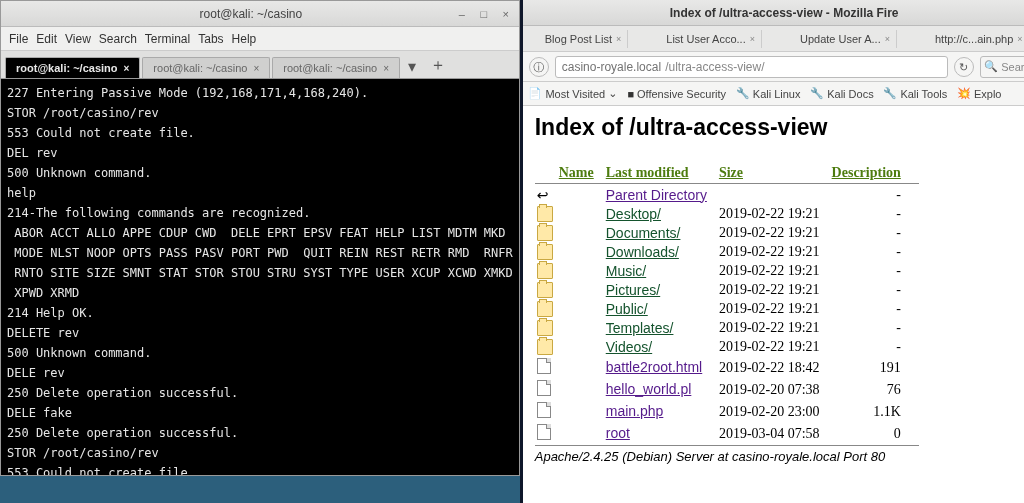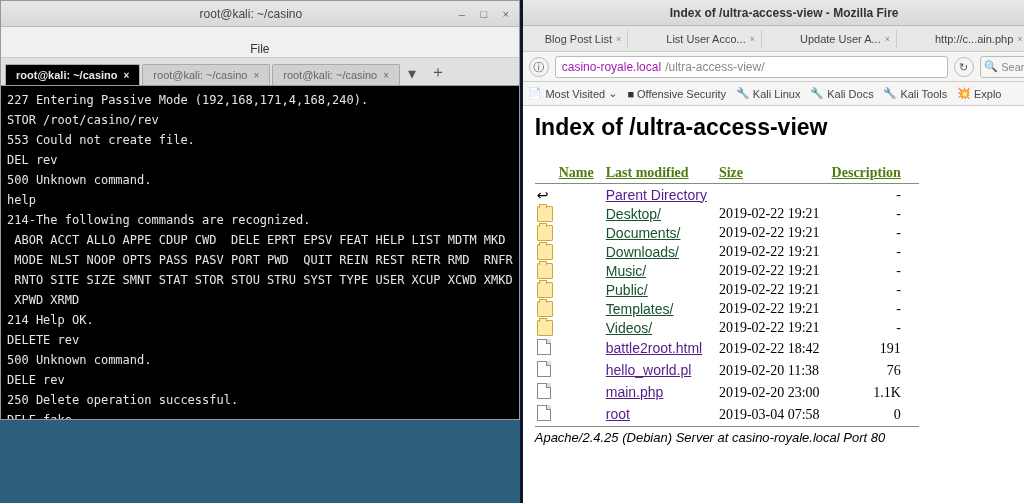--- a/index.html
+++ b/index.html
@@ -1,42 +1,42 @@
 <!DOCTYPE html>
 <html><head>
 <meta charset="utf-8">
 <style>
 * { margin: 0; padding: 0; box-sizing: border-box; font-family: sans-serif; }
 body { width: 1024px; height: 503px; background: #2c5f7c; display: flex; overflow: hidden; }
 
 
-.terminal-window { width: 575px; height: 420px; background: #f5f5f4; border: 1px solid #999; display: flex; flex-direction: column; }
+.terminal-window { width: 575px; height: 476px; background: #f5f5f4; border: 1px solid #999; display: flex; flex-direction: column; }
 .titlebar { height: 26px; background: linear-gradient(#e8e8e7, #d8d8d7); border-bottom: 1px solid #bbb; display: flex; align-items: center; padding: 0 6px; font-size: 12px; color: #444; }
 .titlebar-title { flex: 1; text-align: center; }
 .win-controls { display: flex; gap: 8px; margin-left: auto; }
 .win-btn { width: 14px; height: 14px; font-size: 11px; color: #666; text-align: center; line-height: 14px; cursor: pointer; }
-.menubar { height: 24px; background: #f0f0ef; border-bottom: 1px solid #ccc; display: flex; align-items: center; padding: 15px 8px; gap: 28px; font-size: 12px; color: #333; flex-direction: column; }
+.menubar { height: 24px; background: #f0f0ef; border-bottom: 1px solid #ccc; display: flex; align-items: center; padding: 8px 8px; gap: 8px; font-size: 12px; color: #333; }
 .menubar span { cursor: pointer; }
 .tabbar { height: 28px; background: #e0e0df; display: flex; align-items: flex-end; padding: 0 4px; border-bottom: 1px solid #999; gap: 2px; }
 .tab { padding: 4px 10px; font-size: 11px; background: #d0d0cf; border: 1px solid #aaa; border-bottom: none; border-radius: 2px 2px 0 0; display: flex; align-items: center; gap: 6px; color: #666; cursor: pointer; }
 .tab.active { background: #000; color: #e8e8e8; font-weight: bold; }
 .tab-close { font-size: 10px; }
 .tab-add { padding: 2px 6px; color: #555; cursor: pointer; }
 .terminal-body { flex: 1; background: #000; color: #e6e6e6; font-family: "DejaVu Sans Mono", monospace; font-size: 12px; line-height: 20px; padding: 4px 6px; white-space: pre; overflow: hidden; }
 .cursor-block { display: inline-block; width: 7px; height: 13px; background: #e6e6e6; vertical-align: text-bottom; }
 
 
 .browser-window { flex: 1; background: #f5f5f4; border-left: 3px solid #0f172a; display: flex; flex-direction: column; }
 .br-titlebar { height: 26px; background: linear-gradient(#e8e8e7, #d8d8d7); display: flex; align-items: center; justify-content: center; font-size: 12px; font-weight: bold; color: #333; border-bottom: 1px solid #bbb; padding: 0 10px; }
 .br-tabs { height: 26px; background: #e8e8e7; display: flex; align-items: center; padding: 0 16px; border-bottom: 1px solid #ccc; gap: 32px; }
 .br-tab { flex: 0 0 auto; max-width: 105px; padding: 3px 6px; font-size: 11px; color: #444; border-right: 1px solid #ccc; display: flex; align-items: center; gap: 4px; white-space: nowrap; overflow: hidden; }
 .br-tab-close { font-size: 9px; color: #888; cursor: pointer; }
 .br-addr { height: 30px; background: #f5f5f4; display: flex; align-items: center; padding: 0 6px; gap: 6px; border-bottom: 1px solid #ccc; font-size: 12px; }
 .addr-input { flex: 1; height: 22px; border: 1px solid #bbb; border-radius: 3px; display: flex; align-items: center; padding: 0 6px; font-size: 12px; color: #555; background: #fff; gap: 4px; }
-.addr-host { color: #a21caf; }
+.addr-host { color: #737373; }
 .addr-path { color: #888; }
 .circ-btn { width: 20px; height: 20px; border: 1px solid #bbb; border-radius: 10px; font-size: 11px; text-align: center; line-height: 18px; color: #555; cursor: pointer; background: #f5f5f4; }
 .search-box { width: 60px; height: 22px; border: 1px solid #bbb; border-radius: 3px; font-size: 11px; padding: 0 4px; color: #888; display: flex; align-items: center; gap: 3px; }
 .bookmarks { height: 24px; background: #f5f5f4; border-bottom: 1px solid #ccc; display: flex; align-items: center; padding: 0 6px; gap: 10px; font-size: 11px; color: #444; overflow: hidden; }
 .bm-item { display: flex; align-items: center; gap: 3px; white-space: nowrap; cursor: pointer; }
 .page-body { flex: 1; background: #fff; padding: 8px 12px; font-family: "Times New Roman", serif; color: #000; overflow: hidden; }
 .page-h1 { font-size: 23px; font-weight: bold; margin-bottom: 22px; }
 .listing { border-collapse: collapse; }
 .listing th { font-family: "Times New Roman", serif; font-size: 14px; color: #4d7c0f; text-decoration: underline; padding: 2px 6px; text-align: left; font-weight: bold; cursor: pointer; }
 .listing th:first-child { padding-left: 24px; }
@@ -224,20 +224,27 @@
           </tr>
           <tr>
             <td class="icon-cell"><span class="f-icon"></span></td>
             <td><a href="#">Music/</a></td>
             <td>2019-02-22 19:21</td>
             <td class="sz">-</td>
             <td></td>
           </tr>
           <tr>
             <td class="icon-cell"><span class="f-icon"></span></td>
+            <td><a href="#">Pictures/</a></td>
+            <td>2019-02-22 19:21</td>
+            <td class="sz">-</td>
+            <td></td>
+          </tr>
+          <tr>
+            <td class="icon-cell"><span class="f-icon"></span></td>
             <td><a href="#">Public/</a></td>
             <td>2019-02-22 19:21</td>
             <td class="sz">-</td>
             <td></td>
           </tr>
           <tr>
             <td class="icon-cell"><span class="f-icon"></span></td>
             <td><a href="#">Templates/</a></td>
             <td>2019-02-22 19:21</td>
             <td class="sz">-</td>
@@ -253,21 +260,21 @@
           <tr>
             <td class="icon-cell"><span class="file-icon"></span></td>
             <td><a href="#" class="visited">battle2root.html</a></td>
             <td>2019-02-22 18:42</td>
             <td class="sz">191</td>
             <td></td>
           </tr>
           <tr>
             <td class="icon-cell"><span class="file-icon"></span></td>
             <td><a href="#" class="visited">hello_world.pl</a></td>
-            <td>2019-02-20 11:38</td>
+            <td>2019-02-20 07:38</td>
             <td class="sz">76</td>
             <td></td>
           </tr>
           <tr>
             <td class="icon-cell"><span class="file-icon"></span></td>
             <td><a href="#" class="visited">main.php</a></td>
             <td>2019-02-20 23:00</td>
             <td class="sz">1.1K</td>
             <td></td>
           </tr>

